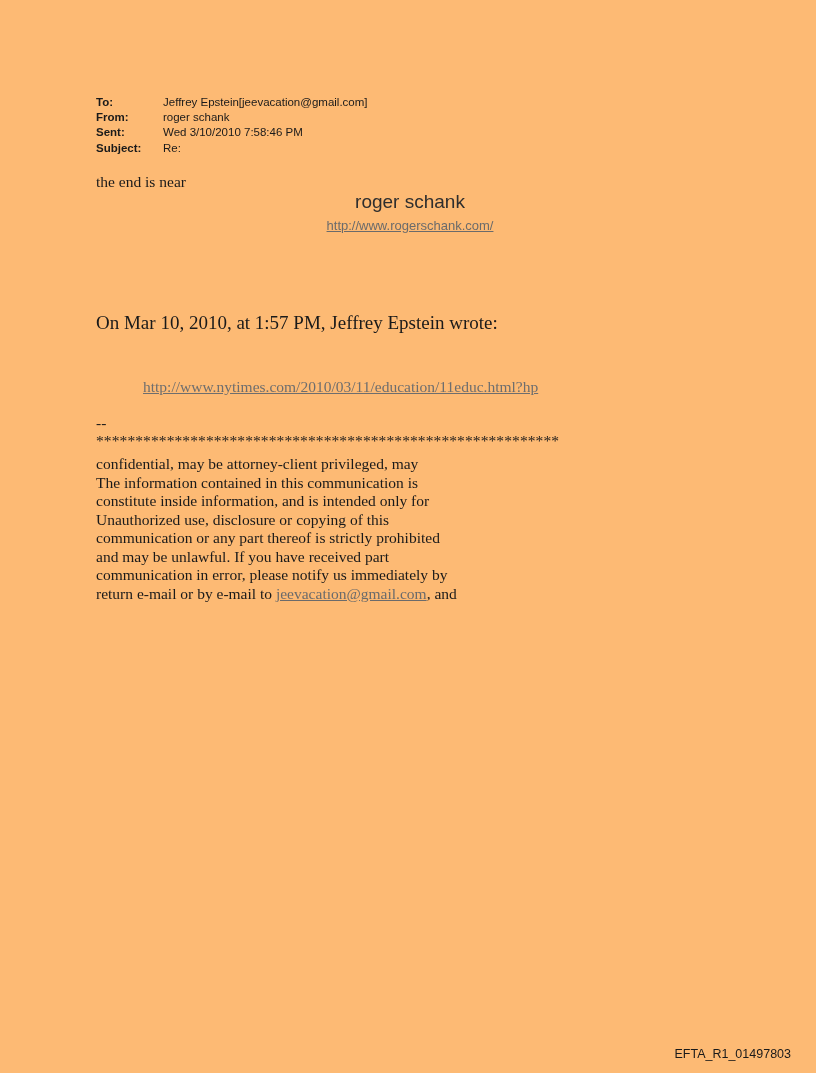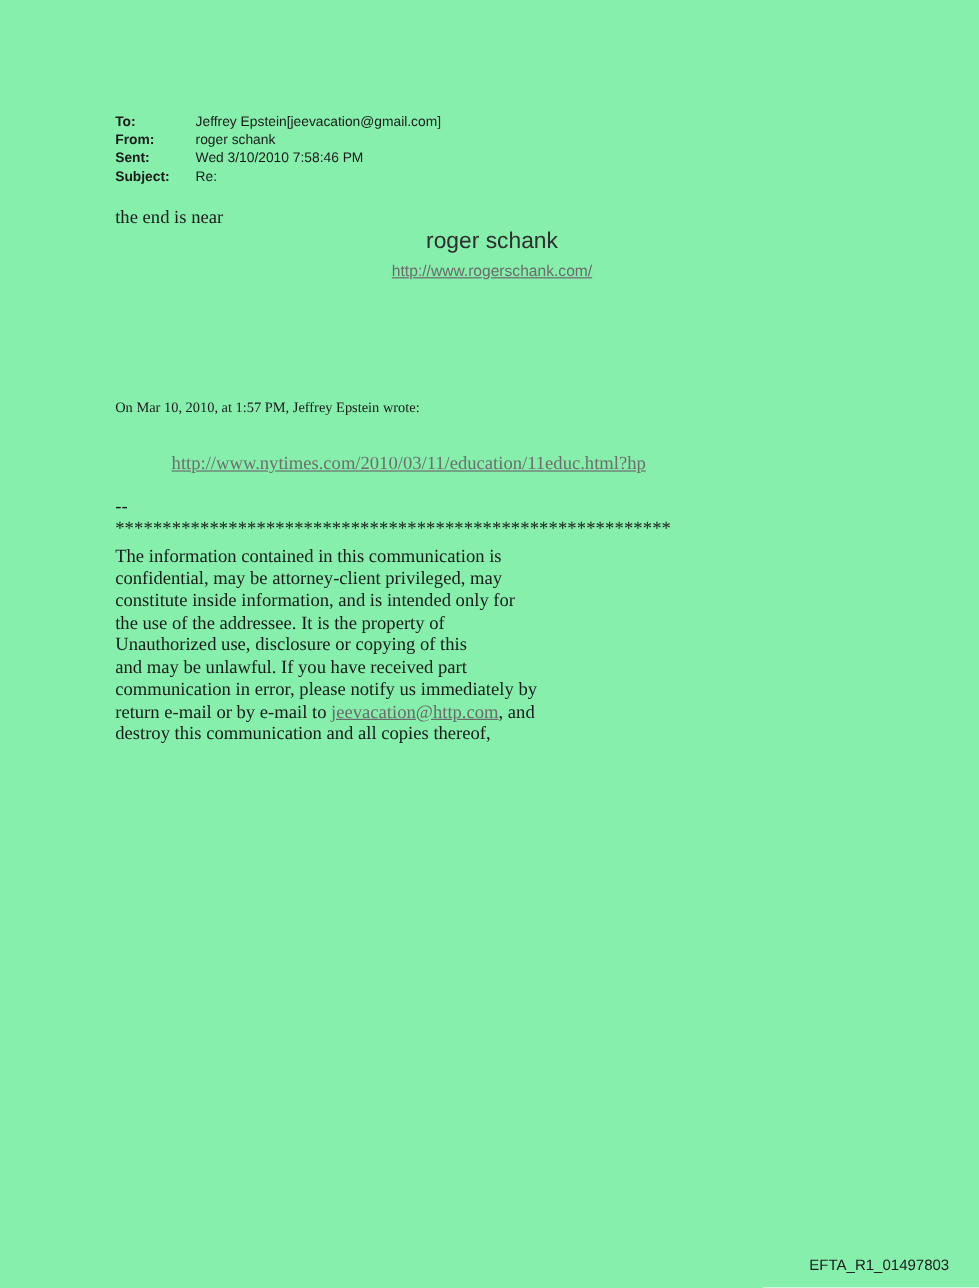--- a/index.html
+++ b/index.html
@@ -6,21 +6,21 @@
   html, body { background: #ffffff; }
   body {
     width: 816px;
     height: 1073px;
     font-family: "Liberation Serif", serif;
   }
   .page {
     position: relative;
     width: 816px;
     height: 1073px;
-    background: #86efac;
+    background: #fdba74;
     color: #1a1a1a;
     overflow: hidden;
   }
 
   
   .email-header {
     position: absolute;
     left: 96px;
     top: 95px;
     font-family: "Liberation Sans", sans-serif;
@@ -62,22 +62,22 @@
     color: #6b6b6b;
     text-decoration: underline;
     line-height: 24px;
     cursor: pointer;
   }
 
   
   .quote-attribution {
     position: absolute;
     left: 96px;
-    top: 332px;
-    font-size: 12px;
+    top: 312px;
+    font-size: 19px;
     white-space: nowrap;
   }
   .quoted-link {
     position: absolute;
     left: 143px;
     top: 378px;
     font-size: 15.5px;
     color: #6e6e6e;
     text-decoration: underline;
     white-space: nowrap;
@@ -151,26 +151,25 @@
     <a class="signature-url">http://www.rogerschank.com/</a>
   </div>
 
   <div class="quote-attribution">On Mar 10, 2010, at 1:57 PM, Jeffrey Epstein wrote:</div>
 
   <a class="quoted-link">http://www.nytimes.com/2010/03/11/education/11educ.html?hp</a>
 
   <div class="disclaimer">
     <div class="dashes">--</div>
     <div class="asterisks">***********************************************************</div>
+    <div class="line">confidential, may be attorney-client privileged, may</div>
     <div class="line">The information contained in this communication is</div>
-    <div class="line">confidential, may be attorney-client privileged, may</div>
     <div class="line">constitute inside information, and is intended only for</div>
-    <div class="line">the use of the addressee. It is the property of</div>
     <div class="line">Unauthorized use, disclosure or copying of this</div>
+    <div class="line">communication or any part thereof is strictly prohibited</div>
     <div class="line">and may be unlawful. If you have received part</div>
     <div class="line">communication in error, please notify us immediately by</div>
-    <div class="line"><span>return e-mail or by e-mail to </span><a class="disclaimer-email-link">jeevacation@http.com</a><span>, and</span></div>
-    <div class="line">destroy this communication and all copies thereof,</div>
+    <div class="line"><span>return e-mail or by e-mail to </span><a class="disclaimer-email-link">jeevacation@gmail.com</a><span>, and</span></div>
   </div>
 
   <div class="bates-number">EFTA_R1_01497803</div>
 
 </div>
 
 </body></html>

